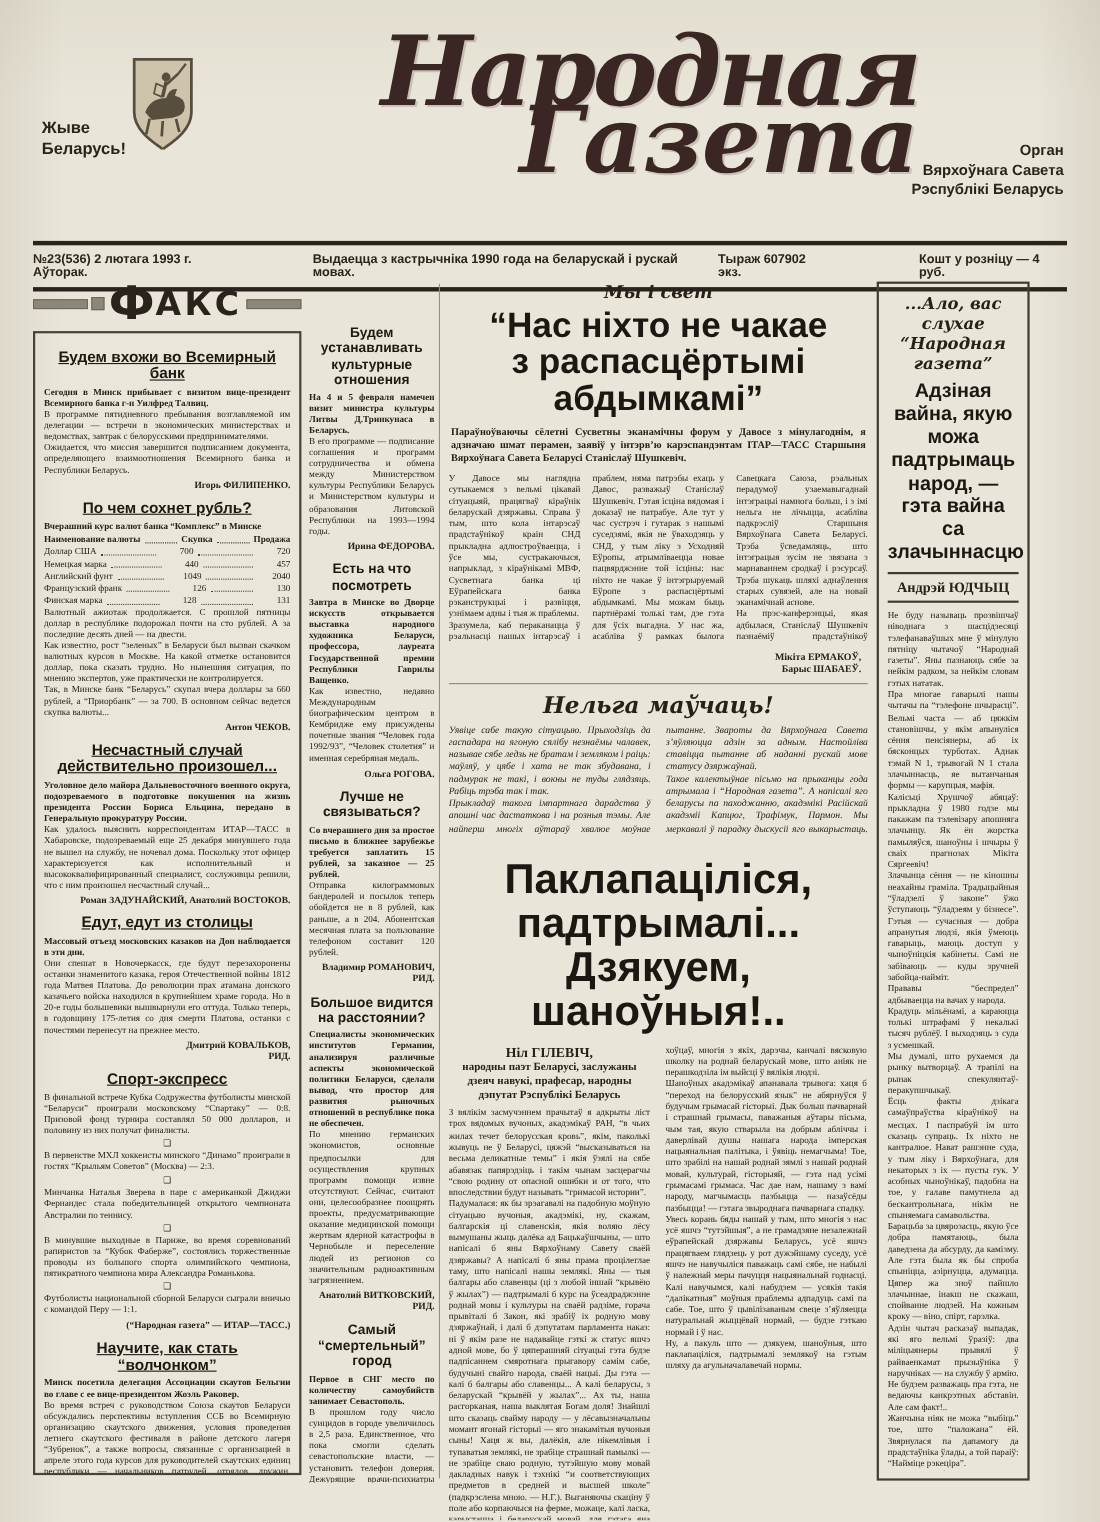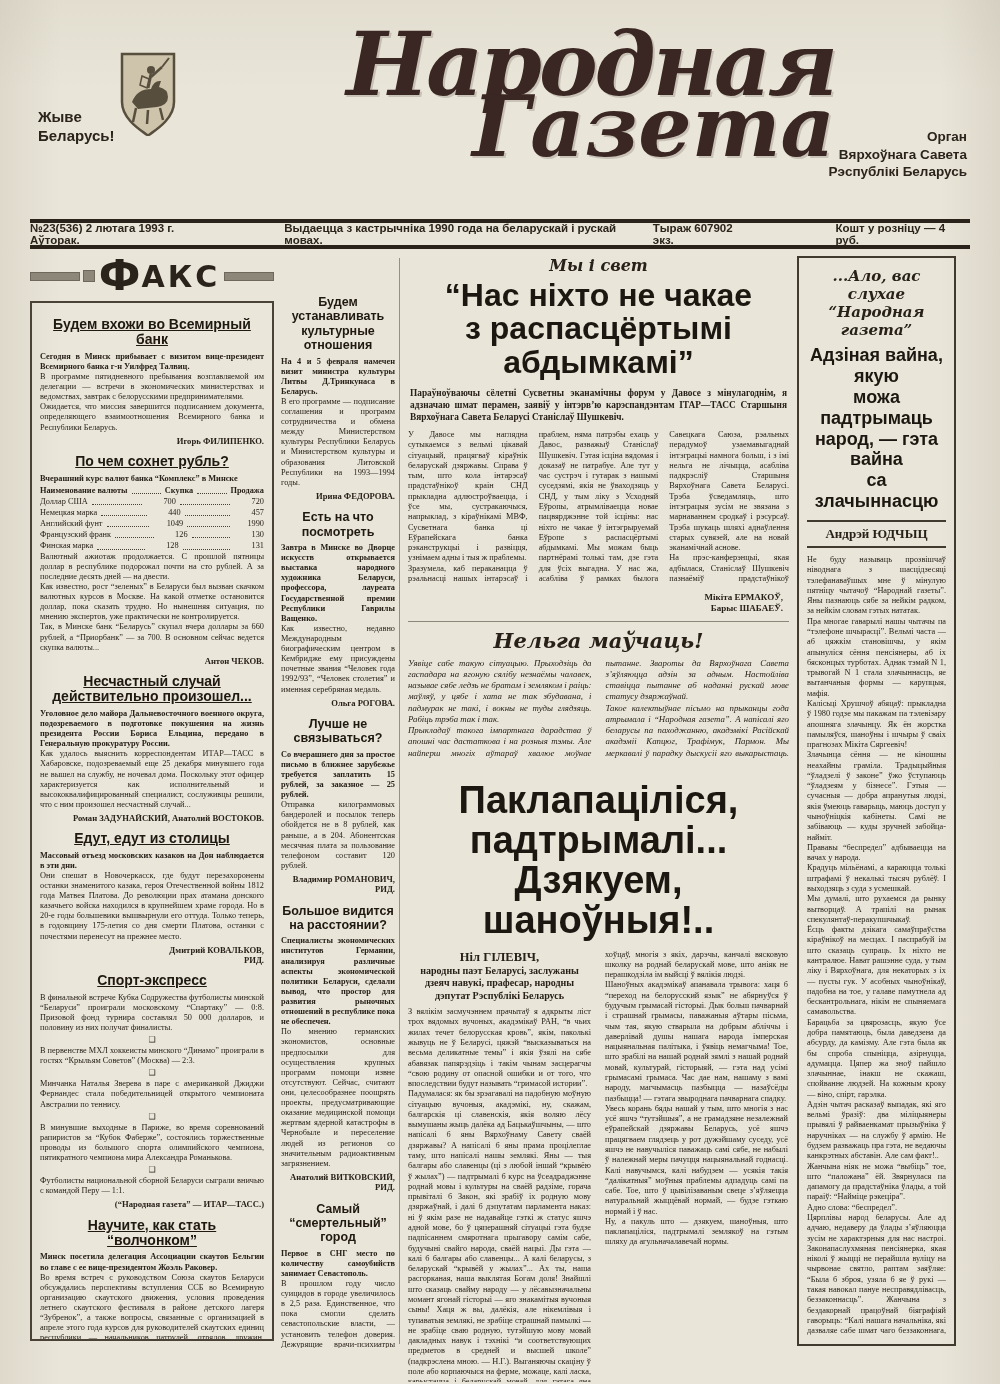--- a/index.html
+++ b/index.html
@@ -16,21 +16,21 @@
   .slogan { position:absolute; left:38px; top:108px; font-family:"Liberation Sans",sans-serif;
             font-weight:bold; font-size:15px; line-height:1.25; white-space:pre-line; color:#2b241c; }
   .coat { position:absolute; left:118px; top:50px; }
   .logo { position:absolute; left:235px; top:24px; width:600px; text-align:right;
           font-family:"DejaVu Serif",serif; font-style:italic; font-weight:bold; color:#3a2622; }
   .logo .l1 { font-size:88px; line-height:.92; letter-spacing:-3px; text-shadow:2px 2px 0 rgba(58,38,34,.18); }
   .logo .l2 { font-size:84px; line-height:.9; margin-top:-16px; margin-left:70px; letter-spacing:0px; text-shadow:2px 2px 0 rgba(58,38,34,.18); }
   .organ { position:absolute; right:33px; top:128px; width:180px; text-align:right;
            font-family:"Liberation Sans",sans-serif; font-weight:bold; font-size:13.5px;
            line-height:1.3; white-space:pre-line; color:#2b241c; }
-  .dateline { position:absolute; left:30px; top:219px; width:940px; height:30px;
+  .dateline { position:absolute; left:30px; top:219px; width:940px; height:46px;
               border-top:4px solid #2a231b; border-bottom:4px solid #2a231b;
               display:flex; align-items:center; justify-content:space-between;
               font-family:"Liberation Sans",sans-serif; font-weight:bold; font-size:11.5px; color:#2b241c; }
   .dateline span:nth-child(2){ margin-left:60px; }
   .dateline span:nth-child(3){ margin-left:auto; margin-right:80px; }
   
   .art h3 { font-family:"Liberation Sans",sans-serif; font-size:14px; line-height:1.1;
             text-align:center; margin:8px 4px 4px; color:#1f1912;text-decoration:underline; }
   .art h4 { font-family:"Liberation Sans",sans-serif; font-size:12.5px; line-height:1.15;
             text-align:center; margin:9px 0 4px; color:#1f1912; }
@@ -73,21 +73,21 @@
                 text-align:justify; white-space:pre-line; height:112px; overflow:hidden; }
   .big-headline { font-family:"Liberation Sans",sans-serif; font-weight:bold; font-size:38px; line-height:1.06;
                   text-align:center; white-space:pre-line; color:#1d1711; margin:10px 0 9px; }
   .nelga-cols { display:flex; gap:14px; }
   .nelga-cols .ncol { width:183px; height:432px; overflow:hidden; }
   .author { text-align:center; margin-bottom:5px; }
   .author .a-name { font-weight:bold; font-size:12.5px; }
   .author .a-title { font-weight:bold; font-size:10px; line-height:1.25; white-space:pre-line; }
   .ncol p { font-size:8.3px; line-height:1.24; text-align:justify; white-space:pre-line; }
   
-  .phone-col { position:absolute; left:797px; top:256px; width:159px; height:1090px;
+  .phone-col { position:absolute; left:797px; top:256px; width:139px; height:1090px;
                border:2px solid #413a2f; padding:7px 8px; display:flex; flex-direction:column; overflow:hidden;
                background:rgba(255,255,255,.04); }
   .phone-kicker { text-align:center; font-family:"DejaVu Serif",serif; font-style:italic; font-weight:bold;
                   font-size:15px; line-height:1.2; white-space:pre-line; margin:2px 0 6px; }
   .phone-headline { font-family:"Liberation Sans",sans-serif; font-weight:bold; font-size:18px; line-height:1.16;
                     text-align:center; white-space:pre-line; color:#1d1711; }
   .phone-by { border-top:2px solid #413a2f; border-bottom:2px solid #413a2f; text-align:center;
               font-weight:bold; font-size:13px; padding:4px 0; margin:8px 0 7px; }
   .phone-body { flex:1; font-size:8.3px; line-height:1.24; text-align:justify; white-space:pre-line; overflow:hidden; }
 </style>
@@ -168,21 +168,21 @@
             <span class="dots"></span>
             <span class="kv">440</span>
             <span class="dots"></span>
             <span class="kv">457</span>
           </div>
           <div class="krow">
             <span class="kname">Английский фунт</span>
             <span class="dots"></span>
             <span class="kv">1049</span>
             <span class="dots"></span>
-            <span class="kv">1990</span>
+            <span class="kv">2040</span>
           </div>
           <div class="krow">
             <span class="kname">Французский франк</span>
             <span class="dots"></span>
             <span class="kv">126</span>
             <span class="dots"></span>
             <span class="kv">130</span>
           </div>
           <div class="krow">
             <span class="kname">Финская марка</span>

